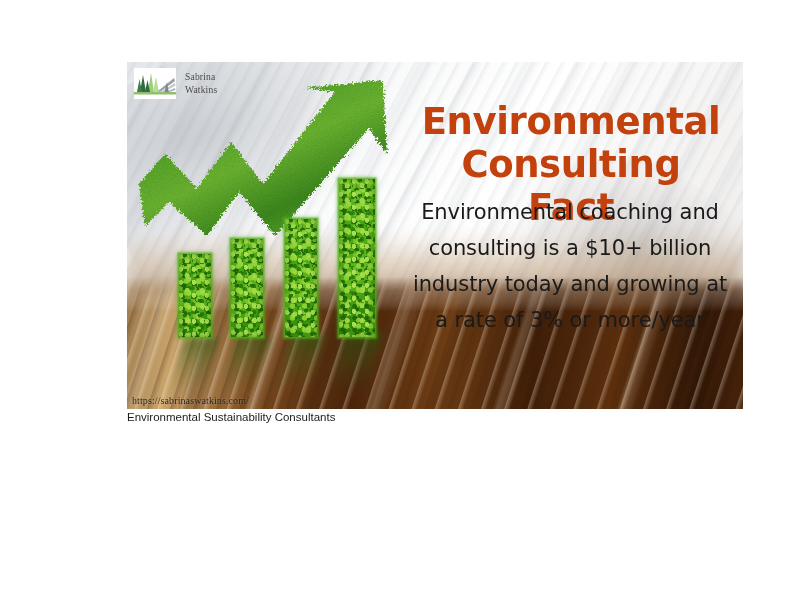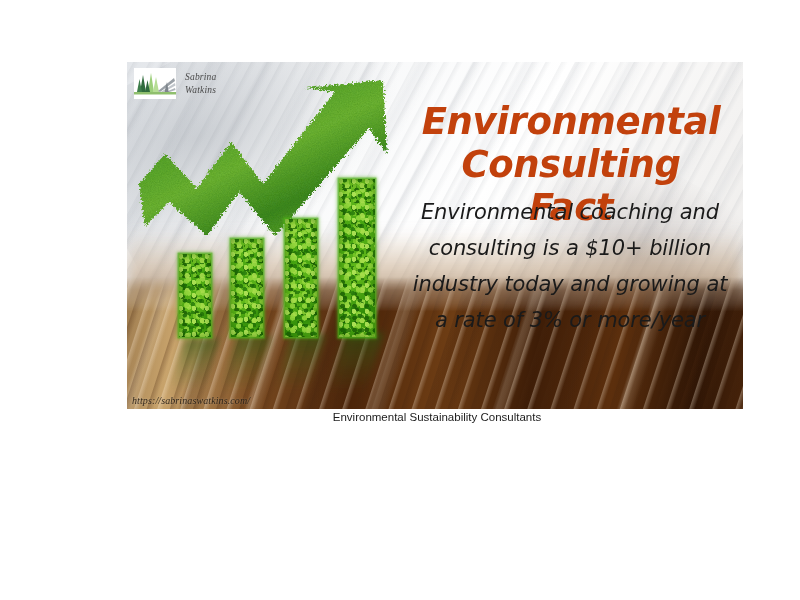--- a/index.html
+++ b/index.html
@@ -21,21 +21,20 @@
 
   
   #poster {
     position: absolute;
     left: 127px;
     top: 62px;
     width: 616px;
     height: 347px;
     overflow: hidden;
     background: #f2f3f5;
-    font-style: italic;
   }
 
   
   .bg-wood-light {
     position: absolute;
     inset: 0;
     background:
       repeating-linear-gradient(118deg,
         rgba(255,255,255,0.00) 0px,
         rgba(255,255,255,0.00) 5px,
@@ -258,21 +257,21 @@
     z-index: 6;
     text-shadow: 0 0 2px rgba(255,255,255,0.28);
   }
 
   
   #caption {
     position: absolute;
     left: 127px;
     top: 411px;
     width: 620px;
-    text-align: center;
+    text-align: left;
     font-family: "Liberation Sans", sans-serif;
     font-size: 11.5px;
     color: #1c1c1c;
   }
 </style>
 </head>
 <body>
 
 <div id="page">
 

